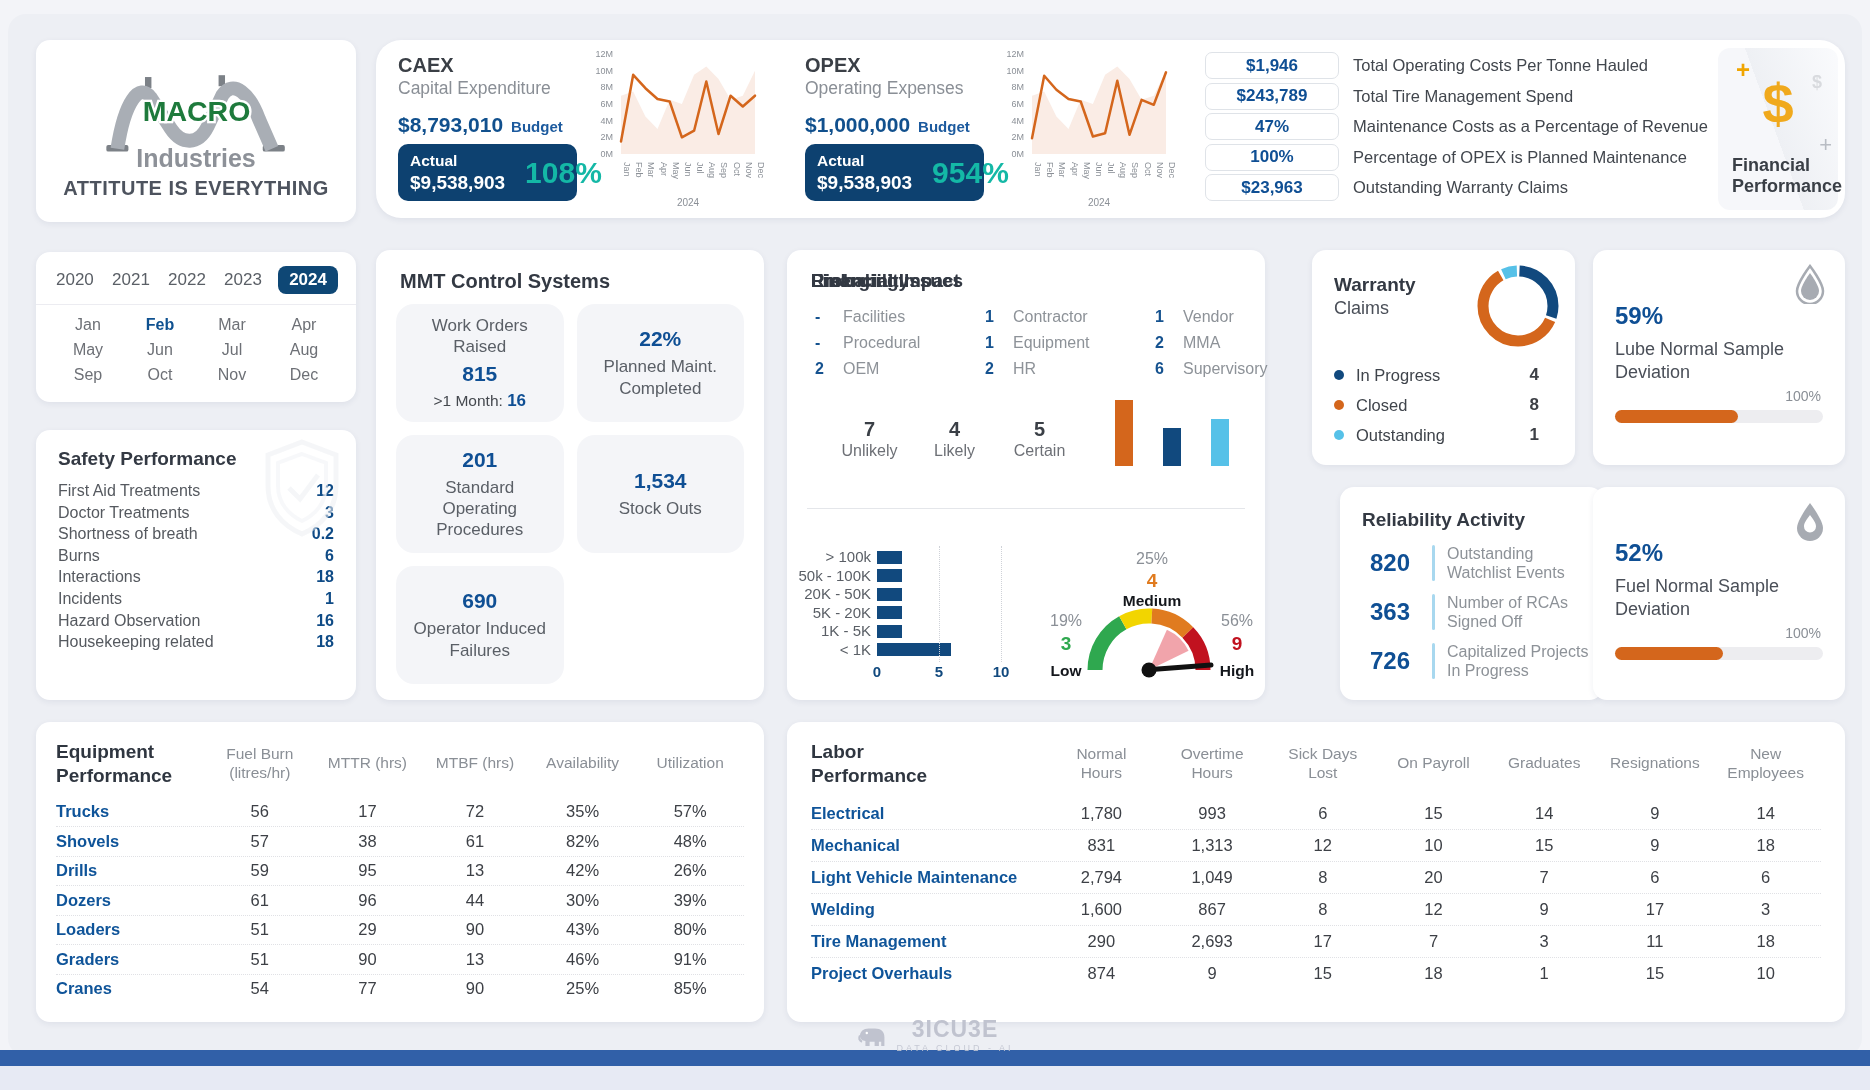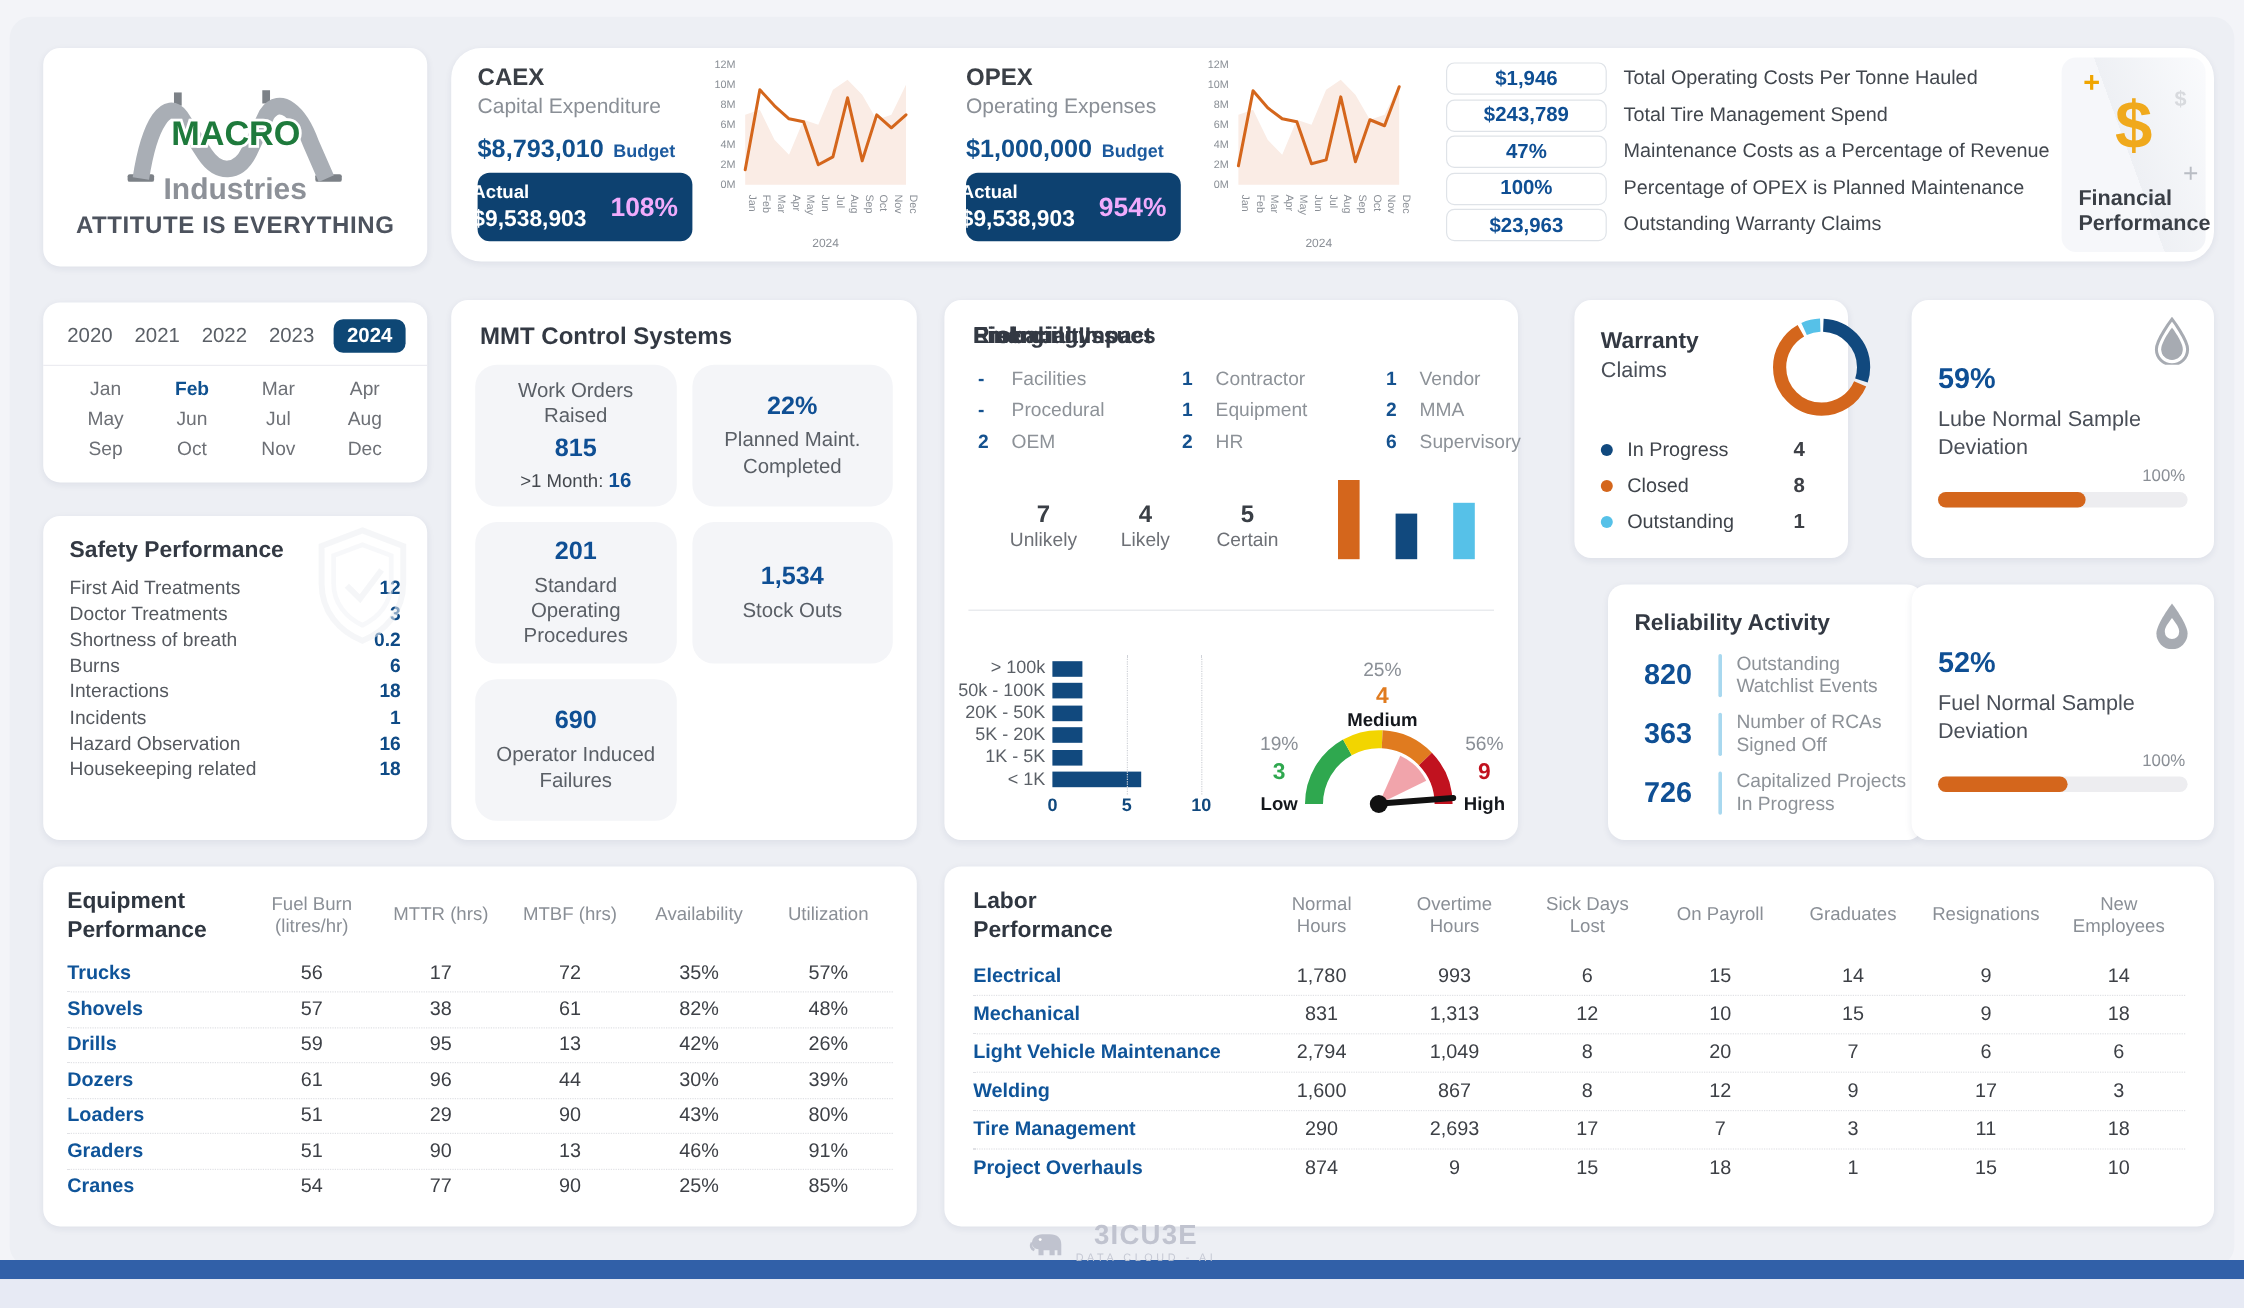--- a/index.html
+++ b/index.html
@@ -33,26 +33,26 @@
   .s-lbl{color:#55595f;}
   .s-val{color:#0f4b86;font-weight:bold;}
 
   
   #top-card{left:376px;top:40px;width:1469px;height:178px;border-radius:25px;}
   .kpi-block{position:absolute;top:14px;width:220px;}
   .kpi-code{font-size:20px;font-weight:bold;color:#3a3f46;}
   .kpi-sub{font-size:17.5px;color:#8a8f96;margin-top:1px;}
   .kpi-budget{font-size:21px;font-weight:bold;color:#11508d;margin-top:14px;}
   .kpi-budget .budget-lbl{font-size:15px;font-weight:bold;color:#1c5a9e;margin-left:8px;}
-  .actual-box{position:absolute;top:104px;width:179px;height:57px;background:#0d4170;border-radius:10px;display:flex;align-items:center;padding:0 12px;box-sizing:border-box;justify-content:flex-end;}
+  .actual-box{position:absolute;top:104px;width:179px;height:57px;background:#0d4170;border-radius:10px;display:flex;align-items:center;padding:0 12px;box-sizing:border-box;}
   .actual-left{display:flex;flex-direction:column;gap:2px;}
   .actual-lbl{color:#fff;font-size:15.5px;font-weight:bold;}
   .actual-val{color:#fff;font-size:19px;font-weight:bold;}
   .actual-div{width:1px;height:36px;background:rgba(255,255,255,.35);margin:0 10px;}
-  .actual-pct{color:#f0abfc;font-size:22px;font-weight:bold;}
+  .actual-pct{color:#14b8a6;font-size:30px;font-weight:bold;}
   .sparkline{position:absolute;top:8px;}
   #metrics{position:absolute;left:829px;top:13px;display:flex;flex-direction:column;gap:5.5px;}
   .metric-row{display:flex;align-items:center;gap:14px;height:25px;}
   .metric-box{width:132px;height:25px;border:1px solid #dfe3e8;border-radius:7px;display:flex;align-items:center;justify-content:center;font-size:17px;font-weight:bold;color:#0f4f94;background:#fff;}
   .metric-label{font-size:16.5px;color:#41464d;}
   #finperf{position:absolute;left:1342px;top:8px;width:120px;height:162px;border-radius:12px;background:linear-gradient(250deg,#fafbfd 0%,#eef0f4 52%,#f6f7fa 52%);}
   .fp-plus-gold{position:absolute;left:18px;top:8px;color:#f0a500;font-size:24px;font-weight:bold;}
   .fp-dollar-faint{position:absolute;right:16px;top:24px;color:#d8dade;font-size:18px;font-weight:bold;}
   .fp-dollar{position:absolute;left:50%;top:28px;transform:translateX(-50%);color:#f0a91c;font-size:56px;font-weight:bold;line-height:1;}
   .fp-plus-gray{position:absolute;right:6px;top:84px;color:#b9bdc4;font-size:22px;}
@@ -97,21 +97,21 @@
   #gauge-holder{position:absolute;left:294px;top:350px;width:140px;height:78px;}
   .g-txt{position:absolute;width:70px;text-align:center;}
   .g-pct{font-size:16px;color:#8a8f96;}
   .g-val{font-size:19px;font-weight:bold;}
   .g-lbl{font-size:15.5px;font-weight:bold;color:#14171c;}
   #g-med-pct{left:330px;top:300px;} #g-med-val{left:330px;top:320px;color:#e07b1f;} #g-med-lbl{left:330px;top:342px;}
   #g-low-pct{left:244px;top:362px;} #g-low-val{left:244px;top:383px;color:#2fa84f;} #g-low-lbl{left:244px;top:412px;}
   #g-high-pct{left:415px;top:362px;} #g-high-val{left:415px;top:383px;color:#c1121f;} #g-high-lbl{left:415px;top:412px;}
 
   
-  #warranty-card{left:1312px;top:250px;width:228px;height:215px;}
+  #warranty-card{left:1312px;top:250px;width:263px;height:215px;}
   .w-title1{position:absolute;left:22px;top:24px;font-size:19px;font-weight:bold;color:#333943;}
   .w-title2{position:absolute;left:22px;top:48px;font-size:18px;color:#4a4f58;}
   #donut-holder{position:absolute;left:158px;top:8px;width:96px;height:96px;}
   #w-legend{position:absolute;left:22px;top:110px;right:22px;}
   .wl-row{display:flex;align-items:center;height:30px;}
   .wl-dot{width:10px;height:10px;border-radius:50%;margin-right:12px;}
   .wl-lbl{font-size:16.5px;color:#3f444b;flex:1;}
   .wl-val{font-size:17px;font-weight:bold;color:#3d4046;padding-right:14px;}
 
   

